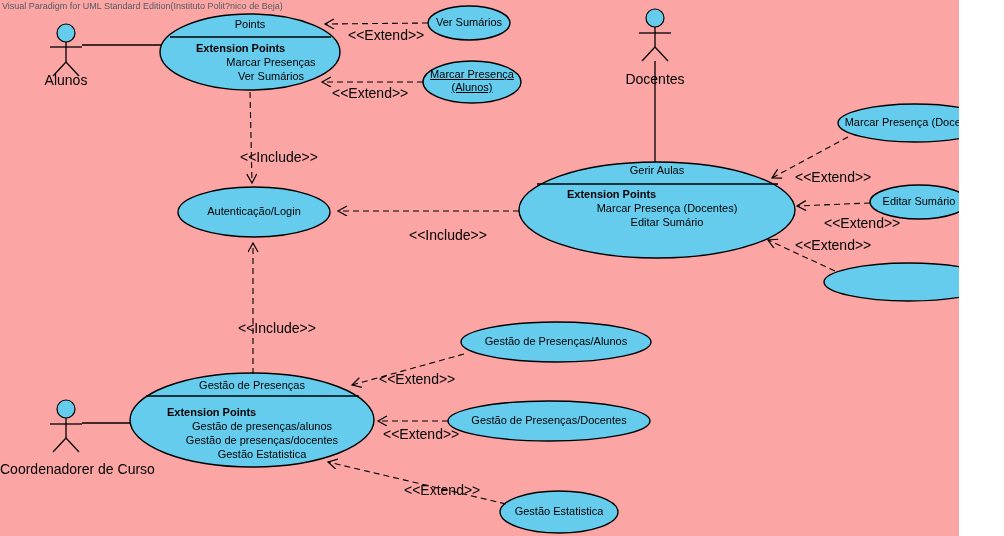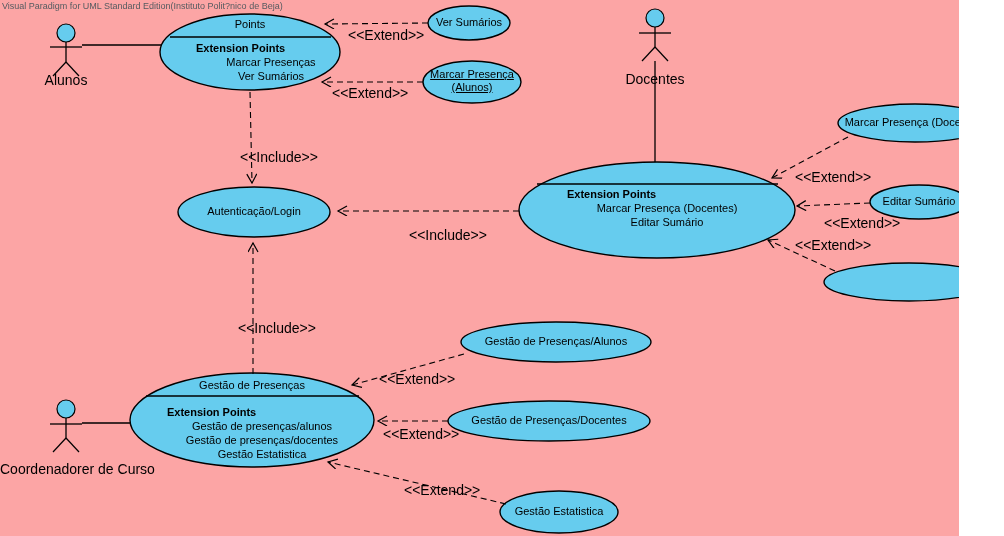--- a/index.html
+++ b/index.html
@@ -167,20 +167,23 @@
 
   <div class="uc-label" style="left:160px; top:18px; width:180px;">
     <div class="uc-title">Points</div>
   </div>
   <div class="uc-label" style="left:196px; top:42px; width:150px;">
     <div class="ep-head" style="text-align:left;">Extension Points</div>
     <div class="ep-list">Marcar Presenças</div>
     <div class="ep-list">Ver Sumários</div>
   </div>
 
+  <div class="uc-label" style="left:567px; top:164px; width:180px;">
+    <div class="uc-title">Gerir Aulas</div>
+  </div>
   <div class="uc-label" style="left:567px; top:188px; width:200px;">
     <div class="ep-head" style="text-align:left;">Extension Points</div>
     <div class="ep-list">Marcar Presença (Docentes)</div>
     <div class="ep-list">Editar Sumário</div>
   </div>
 
   <div class="uc-label" style="left:162px; top:379px; width:180px;">
     <div class="uc-title">Gestão de Presenças</div>
   </div>
   <div class="uc-label" style="left:167px; top:406px; width:190px;">

